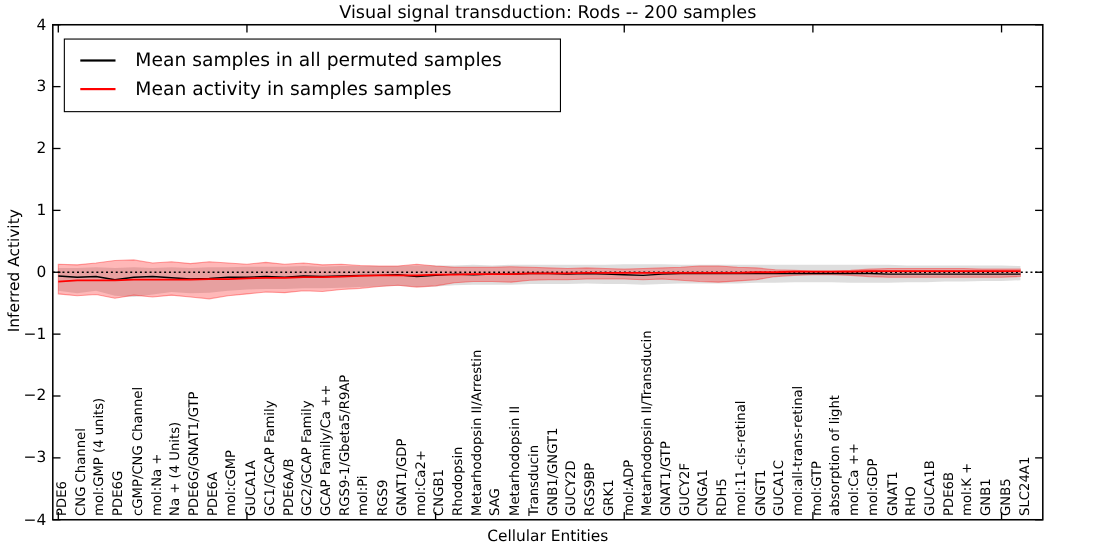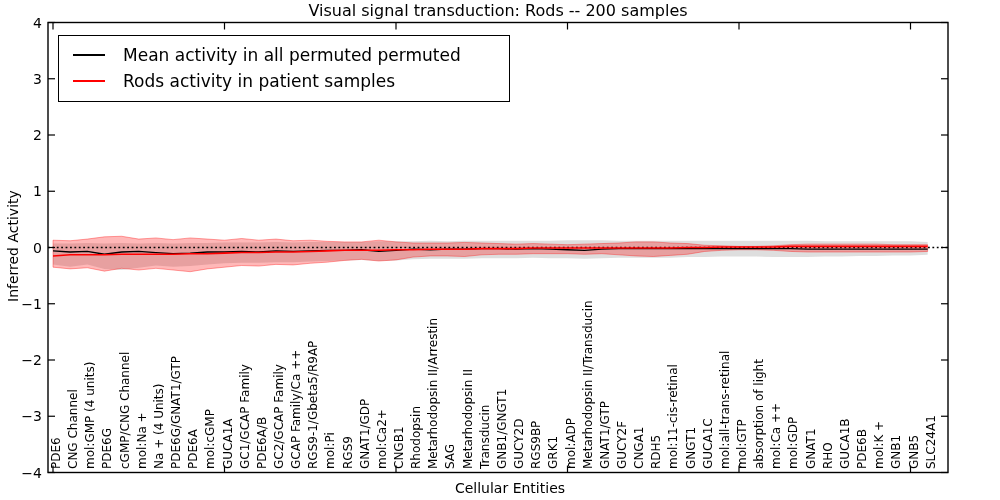--- a/index.html
+++ b/index.html
@@ -7,21 +7,21 @@
     position:relative;width:1000px;height:500px;background:#ffffff;
     font-family:"DejaVu Sans","Liberation Sans",sans-serif;color:#000;
     overflow:hidden;
   }
   #plot-svg{position:absolute;left:0;top:0;}
   .chart-title{
     position:absolute;left:48px;top:1px;width:900px;text-align:center;
     font-size:16px;
   }
   .x-axis-title{
-    position:absolute;left:60px;top:480px;width:900px;text-align:center;
+    position:absolute;left:48px;top:480px;width:900px;text-align:center;
     font-size:14px;
   }
   .y-axis-title{
     position:absolute;left:22px;top:284px;font-size:14px;line-height:18px;
     white-space:nowrap;transform:rotate(-90deg);transform-origin:0 100%;
   }
   .ytick-label{
     position:absolute;left:8px;width:34px;text-align:right;
     font-size:14px;line-height:18px;
   }
@@ -151,20 +151,20 @@
       <div class="xtick-label" style="left: 870.05px; top: 454px;">PDE6B</div>
       <div class="xtick-label" style="left: 887.2px; top: 454px;">mol:K +</div>
       <div class="xtick-label" style="left: 904.35px; top: 454px;">GNB1</div>
       <div class="xtick-label" style="left: 921.5px; top: 454px;">GNB5</div>
       <div class="xtick-label" style="left: 938.65px; top: 454px;">SLC24A1</div>
     </div>
 
   <div class="legend">
     <div class="legend-row">
       <span class="legend-swatch" id="swatch-0" style="border-top-color: rgb(0, 0, 0);"></span>
-      <span class="legend-label">Mean activity in all permuted permuted</span>
+      <span class="legend-label">Mean samples in all permuted samples</span>
     </div>
     <div class="legend-row">
       <span class="legend-swatch" id="swatch-1" style="border-top-color: rgb(255, 0, 0);"></span>
-      <span class="legend-label">Rods activity in patient samples</span>
+      <span class="legend-label">Mean activity in samples samples</span>
     </div>
   </div>
 </div>
 
 </body></html>

